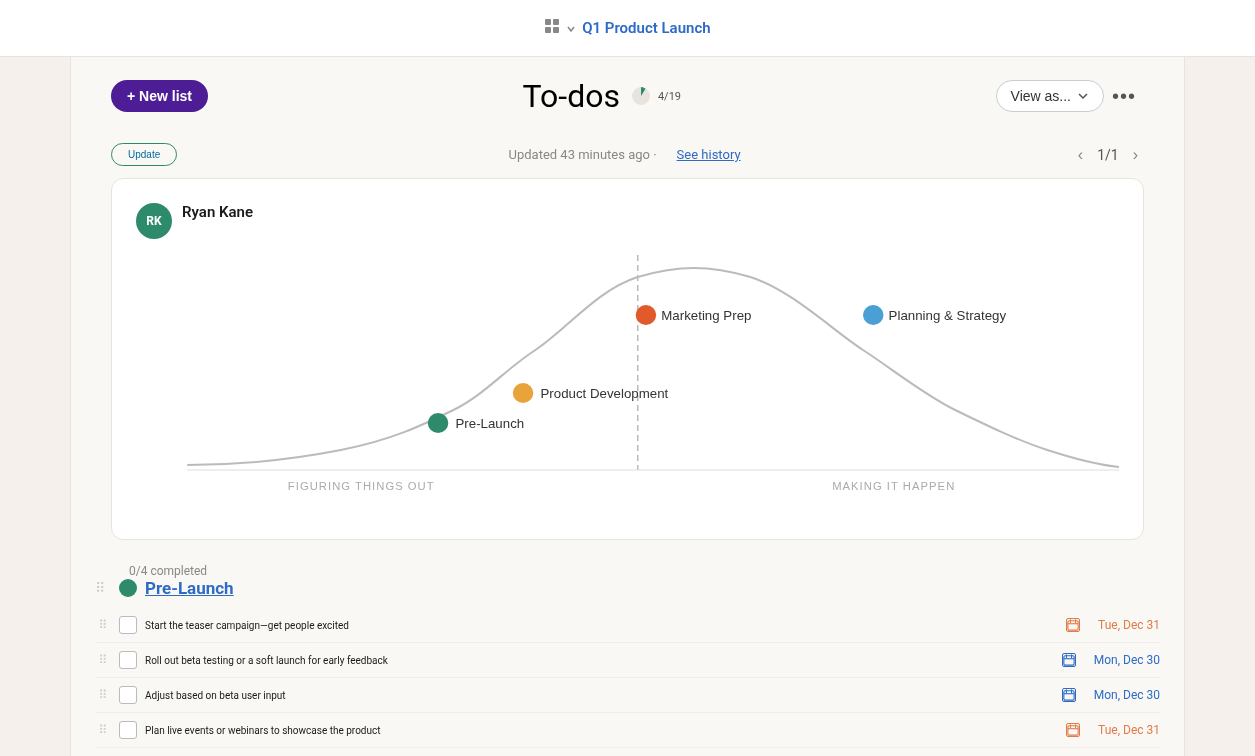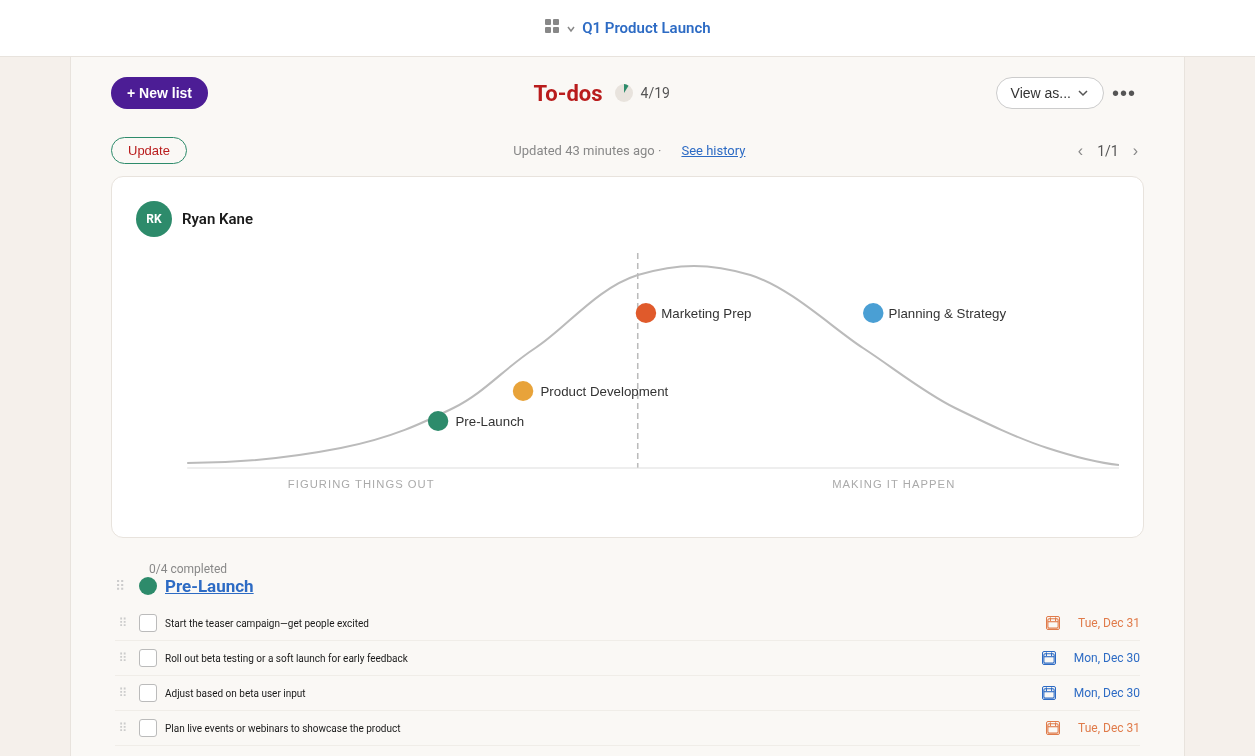--- a/index.html
+++ b/index.html
@@ -60,29 +60,29 @@
       align-items: center;
       gap: 6px;
     }
 
     .title-area {
       display: flex;
       align-items: center;
       gap: 10px;
     }
     .page-title {
-      font-size: 22px;
-      font-weight: 700;
-      color: #b91c1c;
+      font-size: 32px;
+      font-weight: 400;
+      color: #000000;
     }
     .progress-badge {
       display: flex;
       align-items: center;
       gap: 6px;
-      font-size: 14px;
+      font-size: 11px;
       color: #555;
     }
     .pie-icon {
       width: 22px;
       height: 22px;
     }
 
     .header-actions {
       display: flex;
       align-items: center;
@@ -112,25 +112,25 @@
 
     
     .update-bar {
       display: flex;
       align-items: center;
       justify-content: space-between;
       padding: 8px 40px 12px;
     }
     .update-btn {
       border: 1.5px solid #2d8b6b;
-      color: #b91c1c;
+      color: #0369a1;
       background: transparent;
       border-radius: 20px;
       padding: 5px 16px;
-      font-size: 13px;
+      font-size: 10px;
       cursor: pointer;
     }
     .update-info {
       font-size: 13px;
       color: #888;
       display: flex;
       align-items: center;
       gap: 20px;
     }
     .see-history-link {
@@ -159,21 +159,21 @@
     .chart-card {
       margin: 0 40px 24px;
       background: white;
       border-radius: 12px;
       border: 1px solid #e8e3dd;
       padding: 24px;
       position: relative;
     }
     .chart-user {
       display: flex;
-      align-items: center;
+      align-items: flex-start;
       gap: 10px;
       margin-bottom: 16px;
     }
     .avatar {
       width: 36px;
       height: 36px;
       border-radius: 50%;
       background: #2d8b6b;
       color: white;
       display: flex;
@@ -190,21 +190,21 @@
 
     
     .chart-container {
       width: 100%;
       height: 260px;
       position: relative;
     }
 
     
     .tasks-section {
-      margin: 0 44px;
+      margin: 0 24px;
     }
     .completed-count {
       font-size: 12px;
       color: #888;
       margin-left: 34px;
     }
     .section-title-row {
       display: flex;
       align-items: center;
       gap: 8px;

